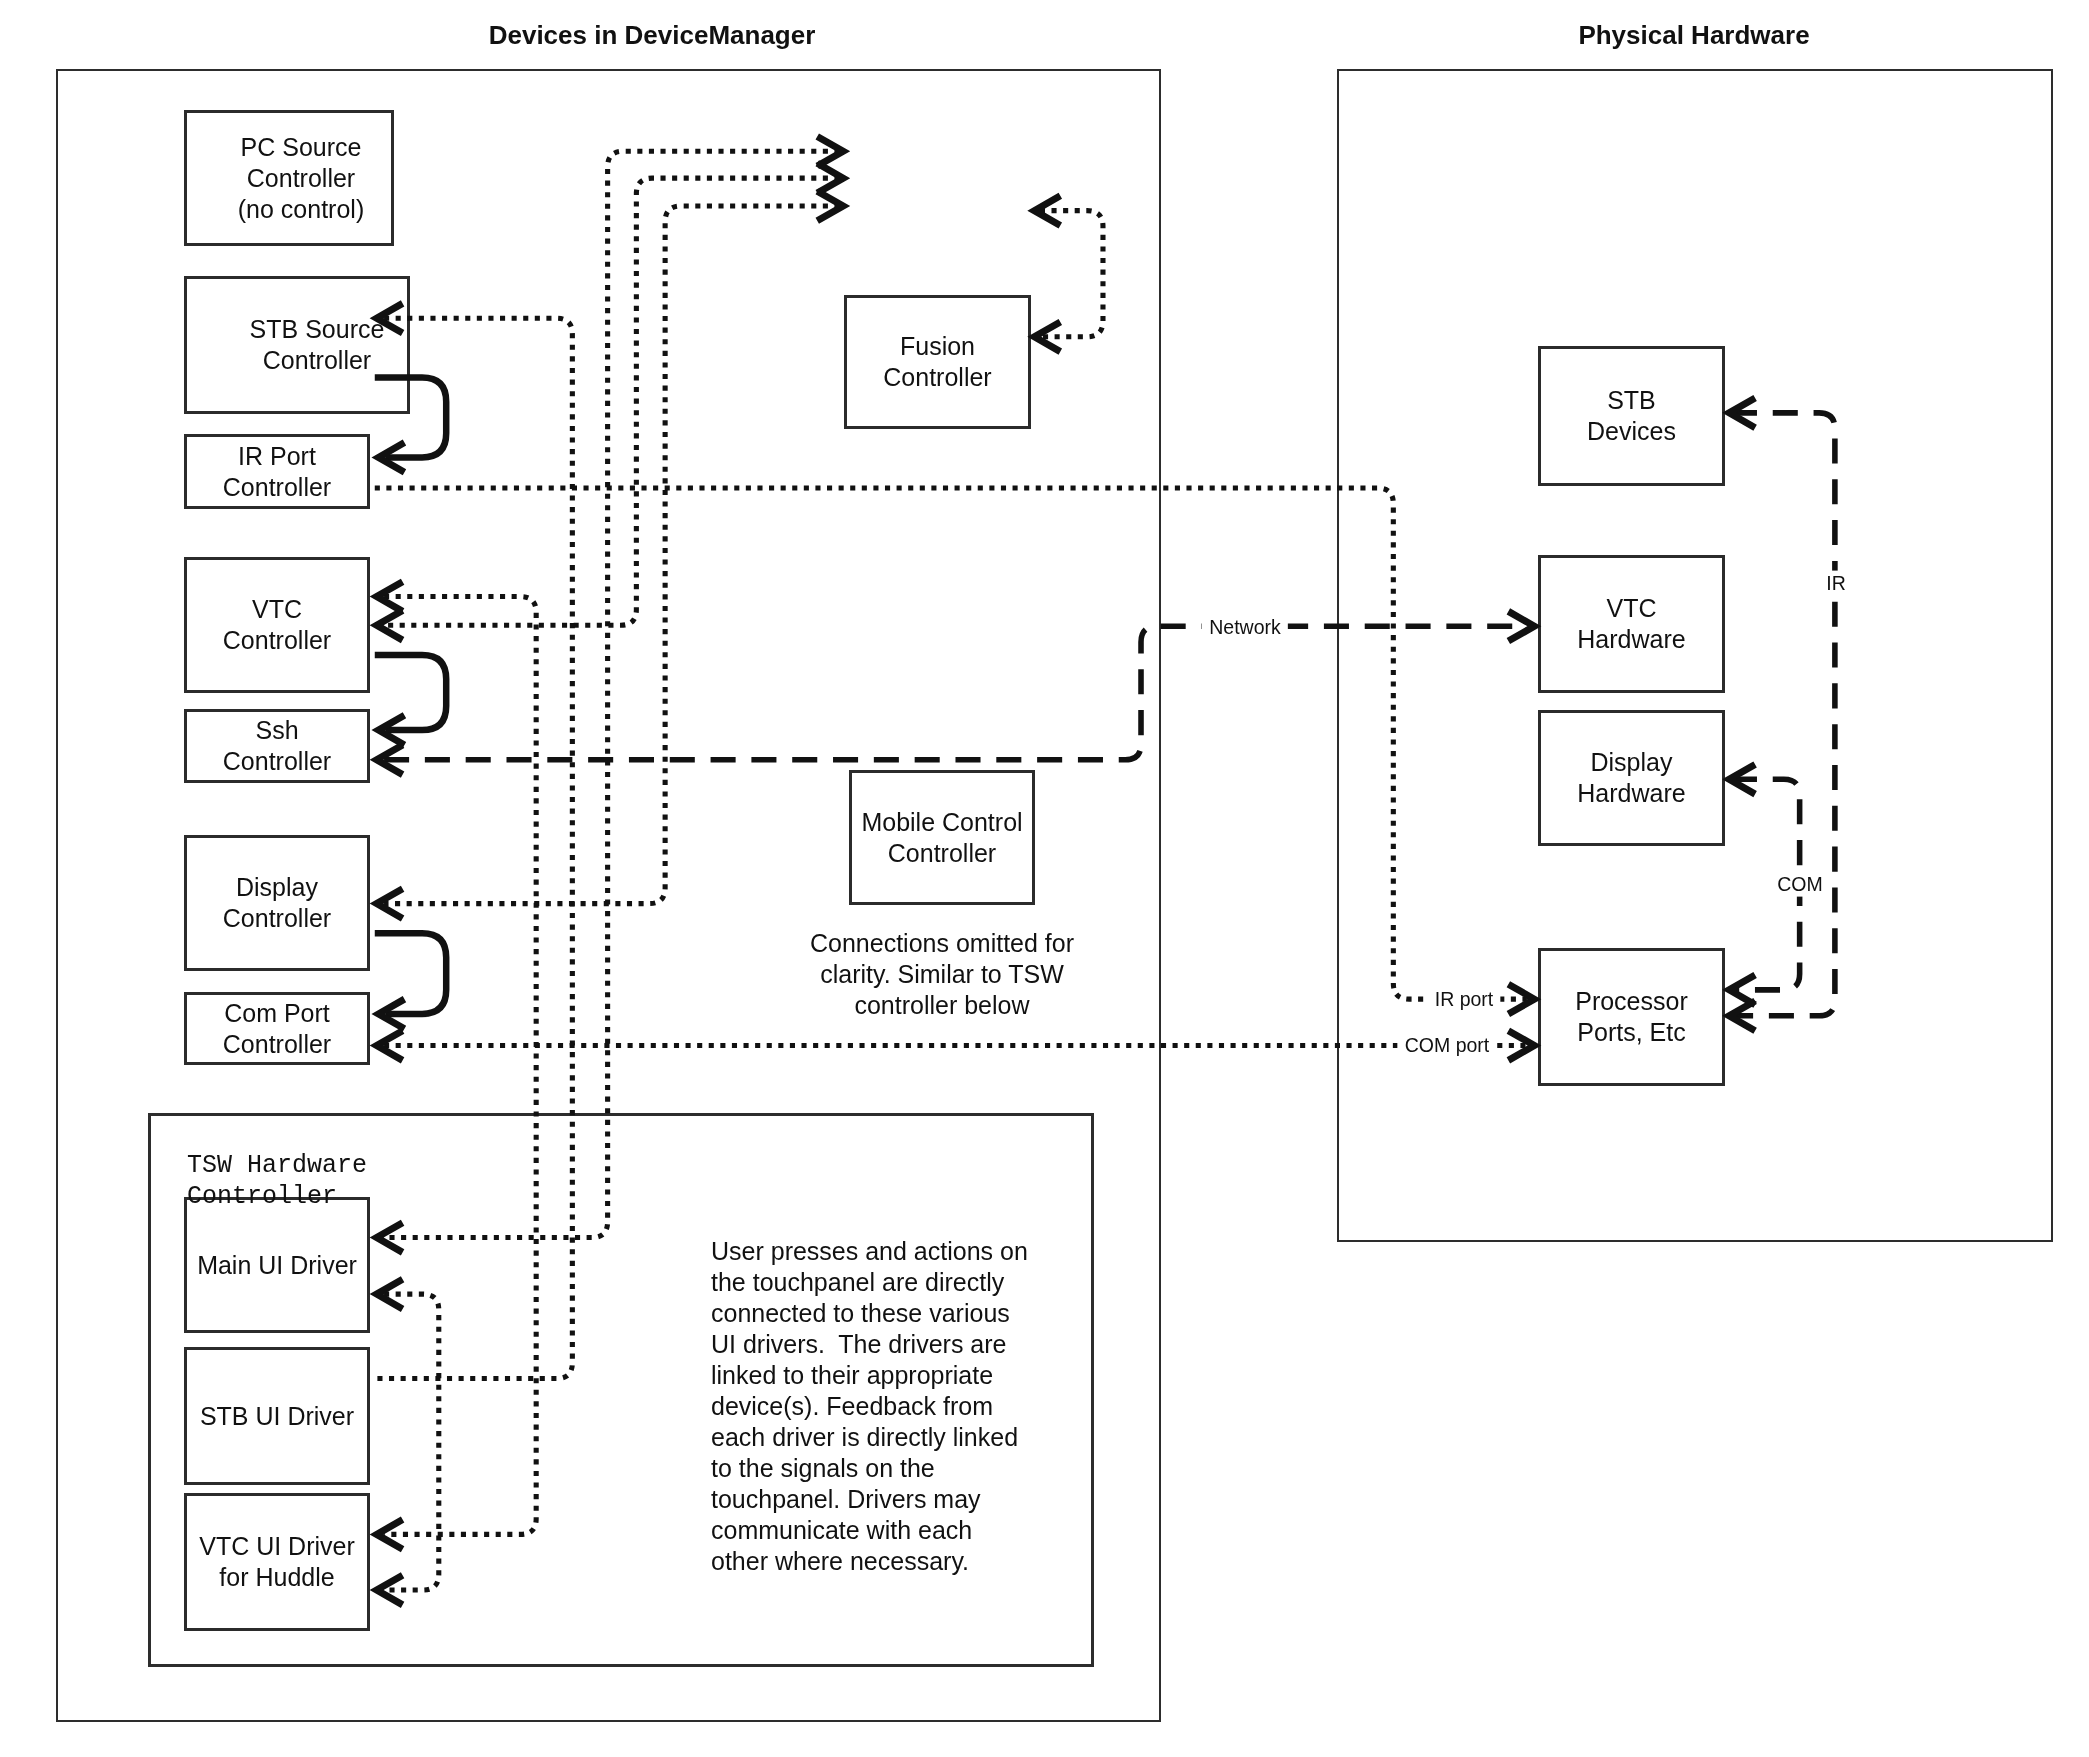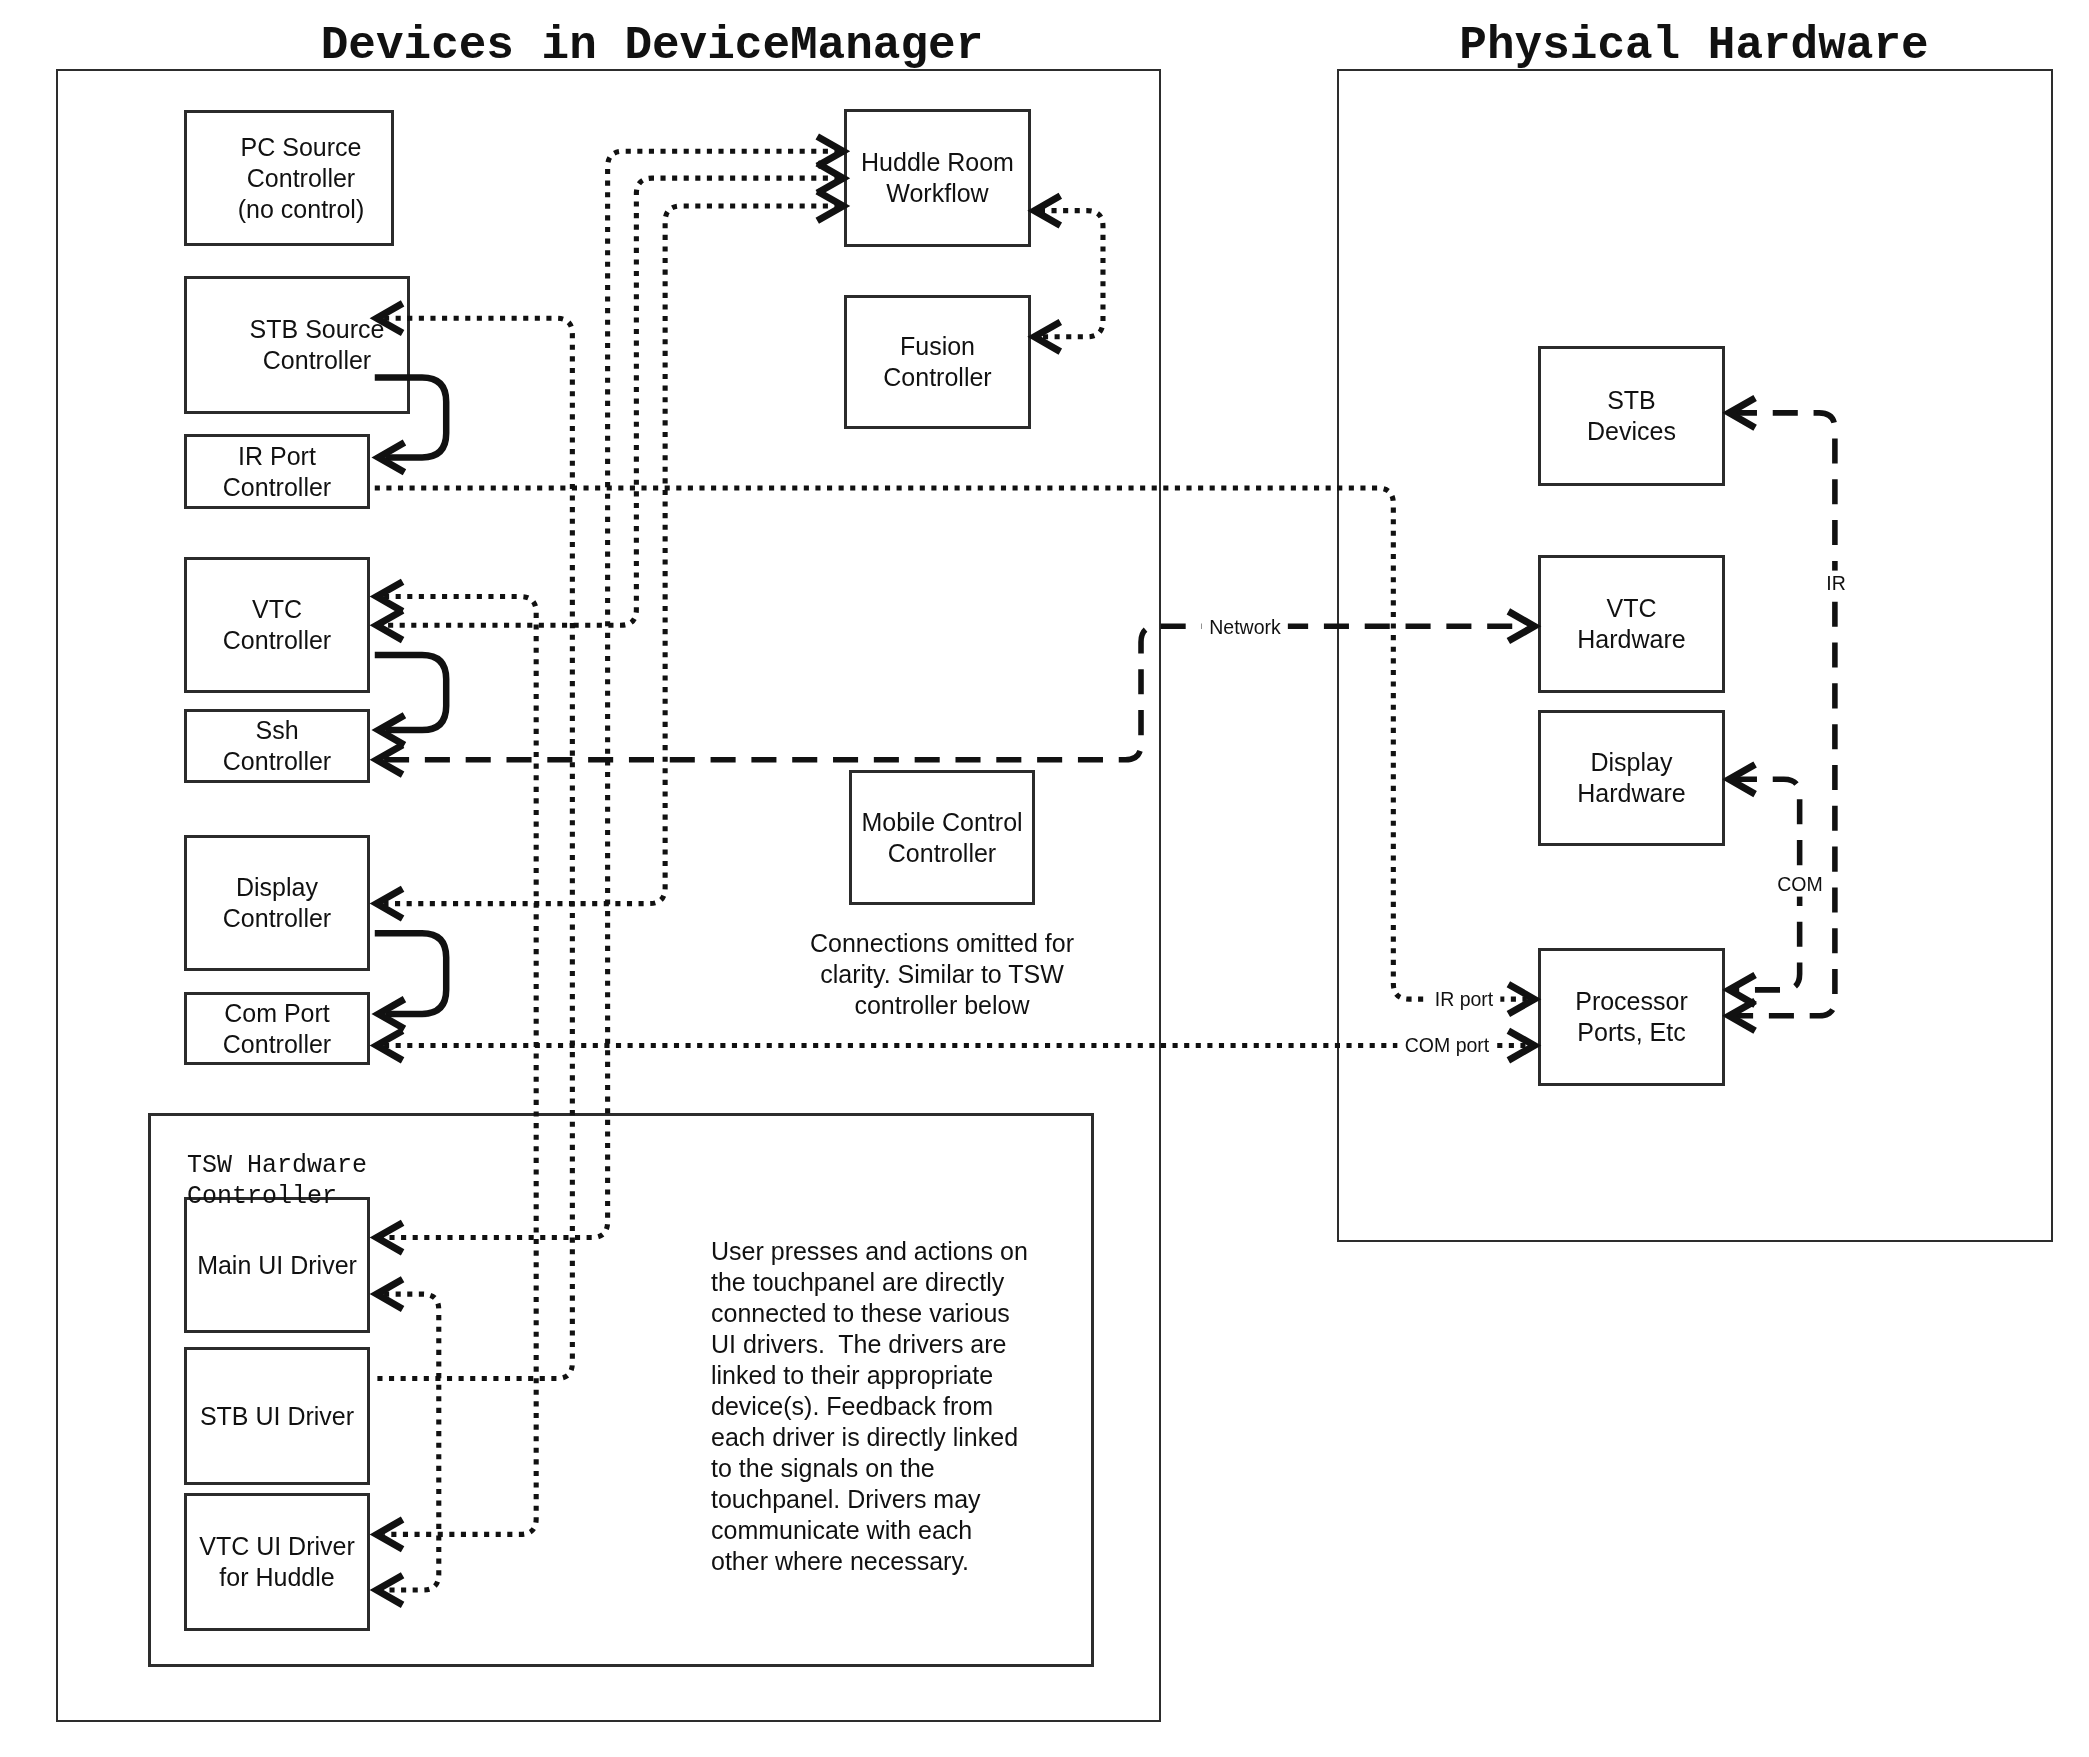--- a/index.html
+++ b/index.html
@@ -12,22 +12,22 @@
   }
   .group {
     position:absolute; border:3.7px solid #2d2d2d; background:transparent; z-index:0;
   }
   .node {
     position:absolute; border:3.7px solid #2b2b2b; background:#ffffff; z-index:1;
     display:flex; align-items:center; justify-content:center; text-align:center;
     font-size:25px; line-height:31px; white-space:pre-line;
   }
   .title {
-    position:absolute; transform:translateX(-50%); font-weight:bold; font-size:46px;
-    white-space:nowrap; z-index:2;font-family:Liberation Mono, monospace;
+    position:absolute; transform:translateX(-50%); font-weight:bold; font-size:26px;
+    white-space:nowrap; z-index:2;
   }
   .note {
     position:absolute; font-size:25px; line-height:31px; white-space:pre-wrap; z-index:2;
   }
   .note.center { text-align:center; transform:translateX(-50%); }
   svg.wires { position:absolute; left:0; top:0; z-index:5; pointer-events:none; }
   .dot  { stroke:#111; stroke-width:5.5; stroke-dasharray:5.5 7; fill:none; }
   .dash { stroke:#111; stroke-width:6;   stroke-dasharray:27 17; fill:none; }
   .loop { stroke:#111; stroke-width:7;   fill:none; }
   .ah   { stroke:#111; stroke-width:7.5; fill:none; stroke-linejoin:miter; }
@@ -65,22 +65,20 @@
   <div class="node" style="left:184px; top:835px;  width:180px; height:130px;">Display
 Controller</div>
   <div class="node" style="left:184px; top:992px; width:180px; height:67px;">Com Port
 Controller</div>
 
   <div class="node" style="left:184px; top:1347px; width:180px; height:132px;">STB UI Driver</div>
   <div class="node" style="left:184px; top:1197px; width:180px; height:130px;">Main UI Driver</div>
   <div class="node" style="left:184px; top:1493px; width:180px; height:132px;">VTC UI Driver
 for Huddle</div>
 
-  <div class="node" style="left:844px; top:109px; width:181px; height:132px;">Huddle Room
-Workflow</div>
   <div class="node" style="left:844px; top:295px; width:181px; height:128px;">Fusion
 Controller</div>
   <div class="node" style="left:849px; top:770px; width:180px; height:129px;">Mobile Control
 Controller</div>
   <div class="note center" style="left:942px; top:928px; text-align:center; white-space:pre-line;">Connections omitted for
 clarity. Similar to TSW
 controller below</div>
 
   <div class="note" style="left:711px; top:1236px;">User presses and actions on
 the touchpanel are directly

